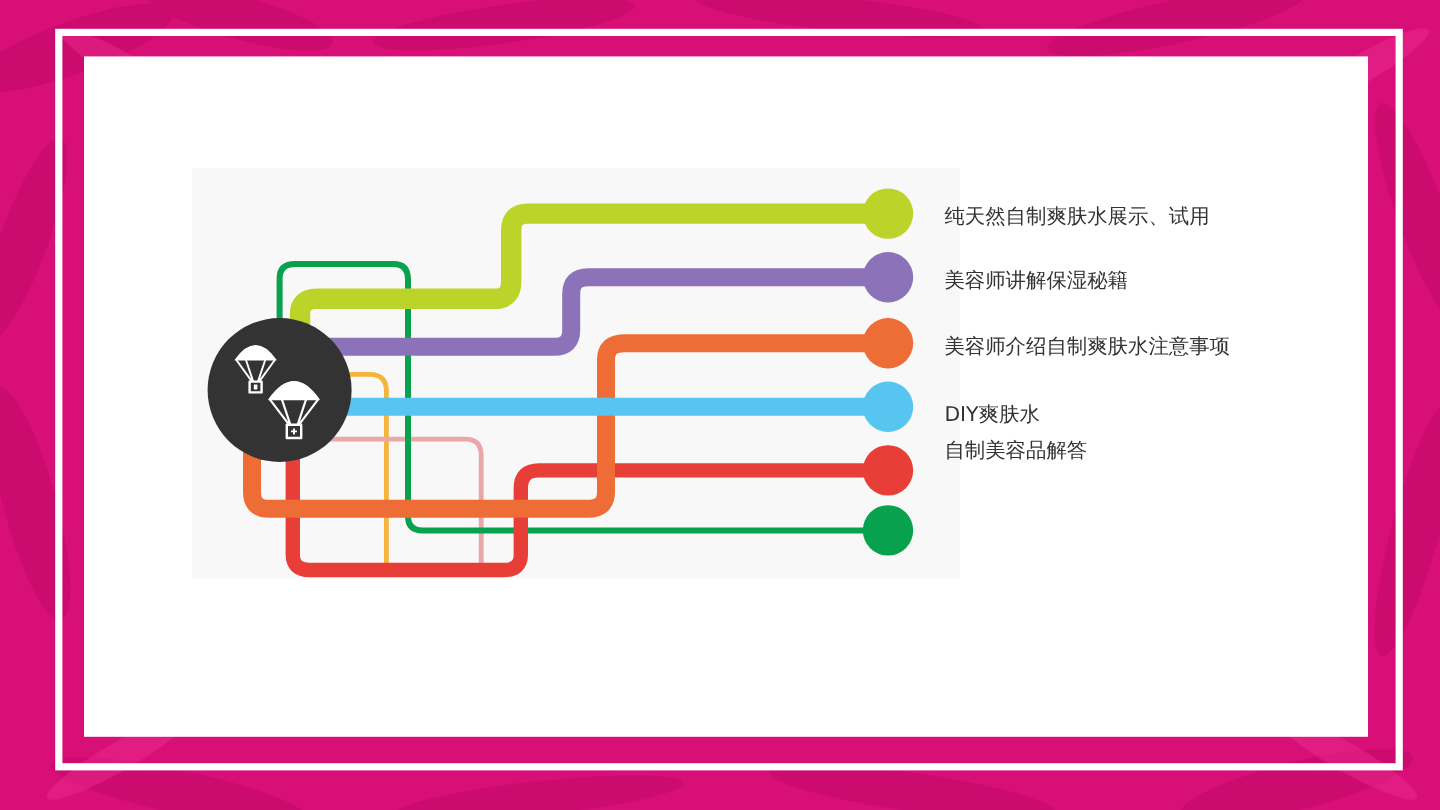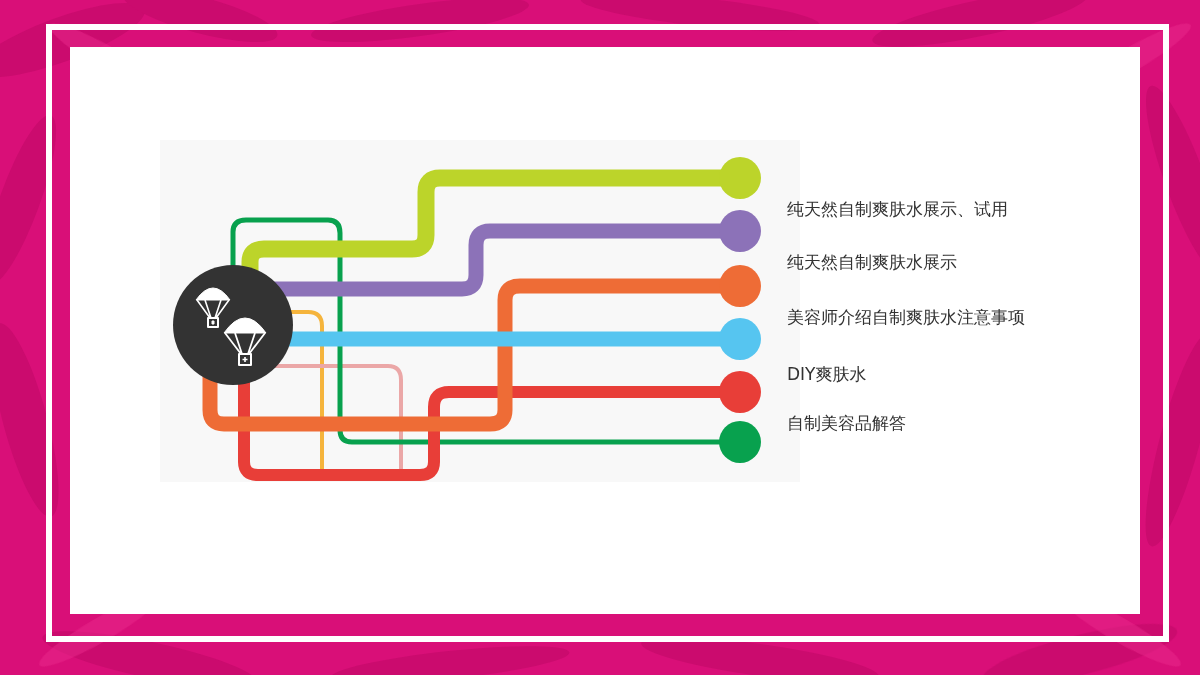--- a/index.html
+++ b/index.html
@@ -17,21 +17,21 @@
     position:absolute; left:70px; top:47px; width:1070px; height:567px;
     background:#ffffff;
   }
   .diagram-bg {
     position:absolute; left:160px; top:140px; width:640px; height:342px;
     background:#f8f8f8;
   }
   svg.lines { position:absolute; left:0; top:0; }
   .label {
     position:absolute; left:787px; font-size:17px; color:#333333;
-    white-space:nowrap; line-height:20px;margin-top:28px;
+    white-space:nowrap; line-height:20px;
   }
 </style>
 </head>
 <body>
 
 <svg class="bg" width="1200" height="675" viewBox="0 0 1200 675">
   <rect width="1200" height="675" fill="#d90f78"></rect>
   <g fill="#c40b6a" opacity="0.7">
     <ellipse cx="60" cy="40" rx="90" ry="22" transform="rotate(-20 60 40)"></ellipse>
     <ellipse cx="200" cy="15" rx="80" ry="18" transform="rotate(15 200 15)"></ellipse>
@@ -92,17 +92,17 @@
     <rect x="212" y="321" width="2" height="3"></rect>
 
     <path d="M 224 333 Q 245 303 266 333 Z" stroke-width="1"></path>
     <path d="M 225 333 L 241 354 M 235 333 L 242 354 M 255 333 L 248 354 M 265 333 L 249 354" stroke-width="1.8" fill="none"></path>
     <rect x="239" y="354" width="12" height="11" fill="none" stroke-width="2"></rect>
     <path d="M 245 357 L 245 362 M 242.5 359.5 L 247.5 359.5" stroke-width="1.6"></path>
   </g>
 </svg>
 
 <div class="label" style="top:171px">纯天然自制爽肤水展示、试用</div>
-<div class="label" style="top:224px">纯天然自制爽肤水展示</div>
+<div class="label" style="top:224px">美容师讲解保湿秘籍</div>
 <div class="label" style="top:279px">美容师介绍自制爽肤水注意事项</div>
 <div class="label" style="top:336px">DIY爽肤水</div>
-<div class="label" style="top:385px">自制美容品解答</div>
+<div class="label" style="top:366px">自制美容品解答</div>
 <div class="label" style="top:435px"></div>
 
 </body></html>

